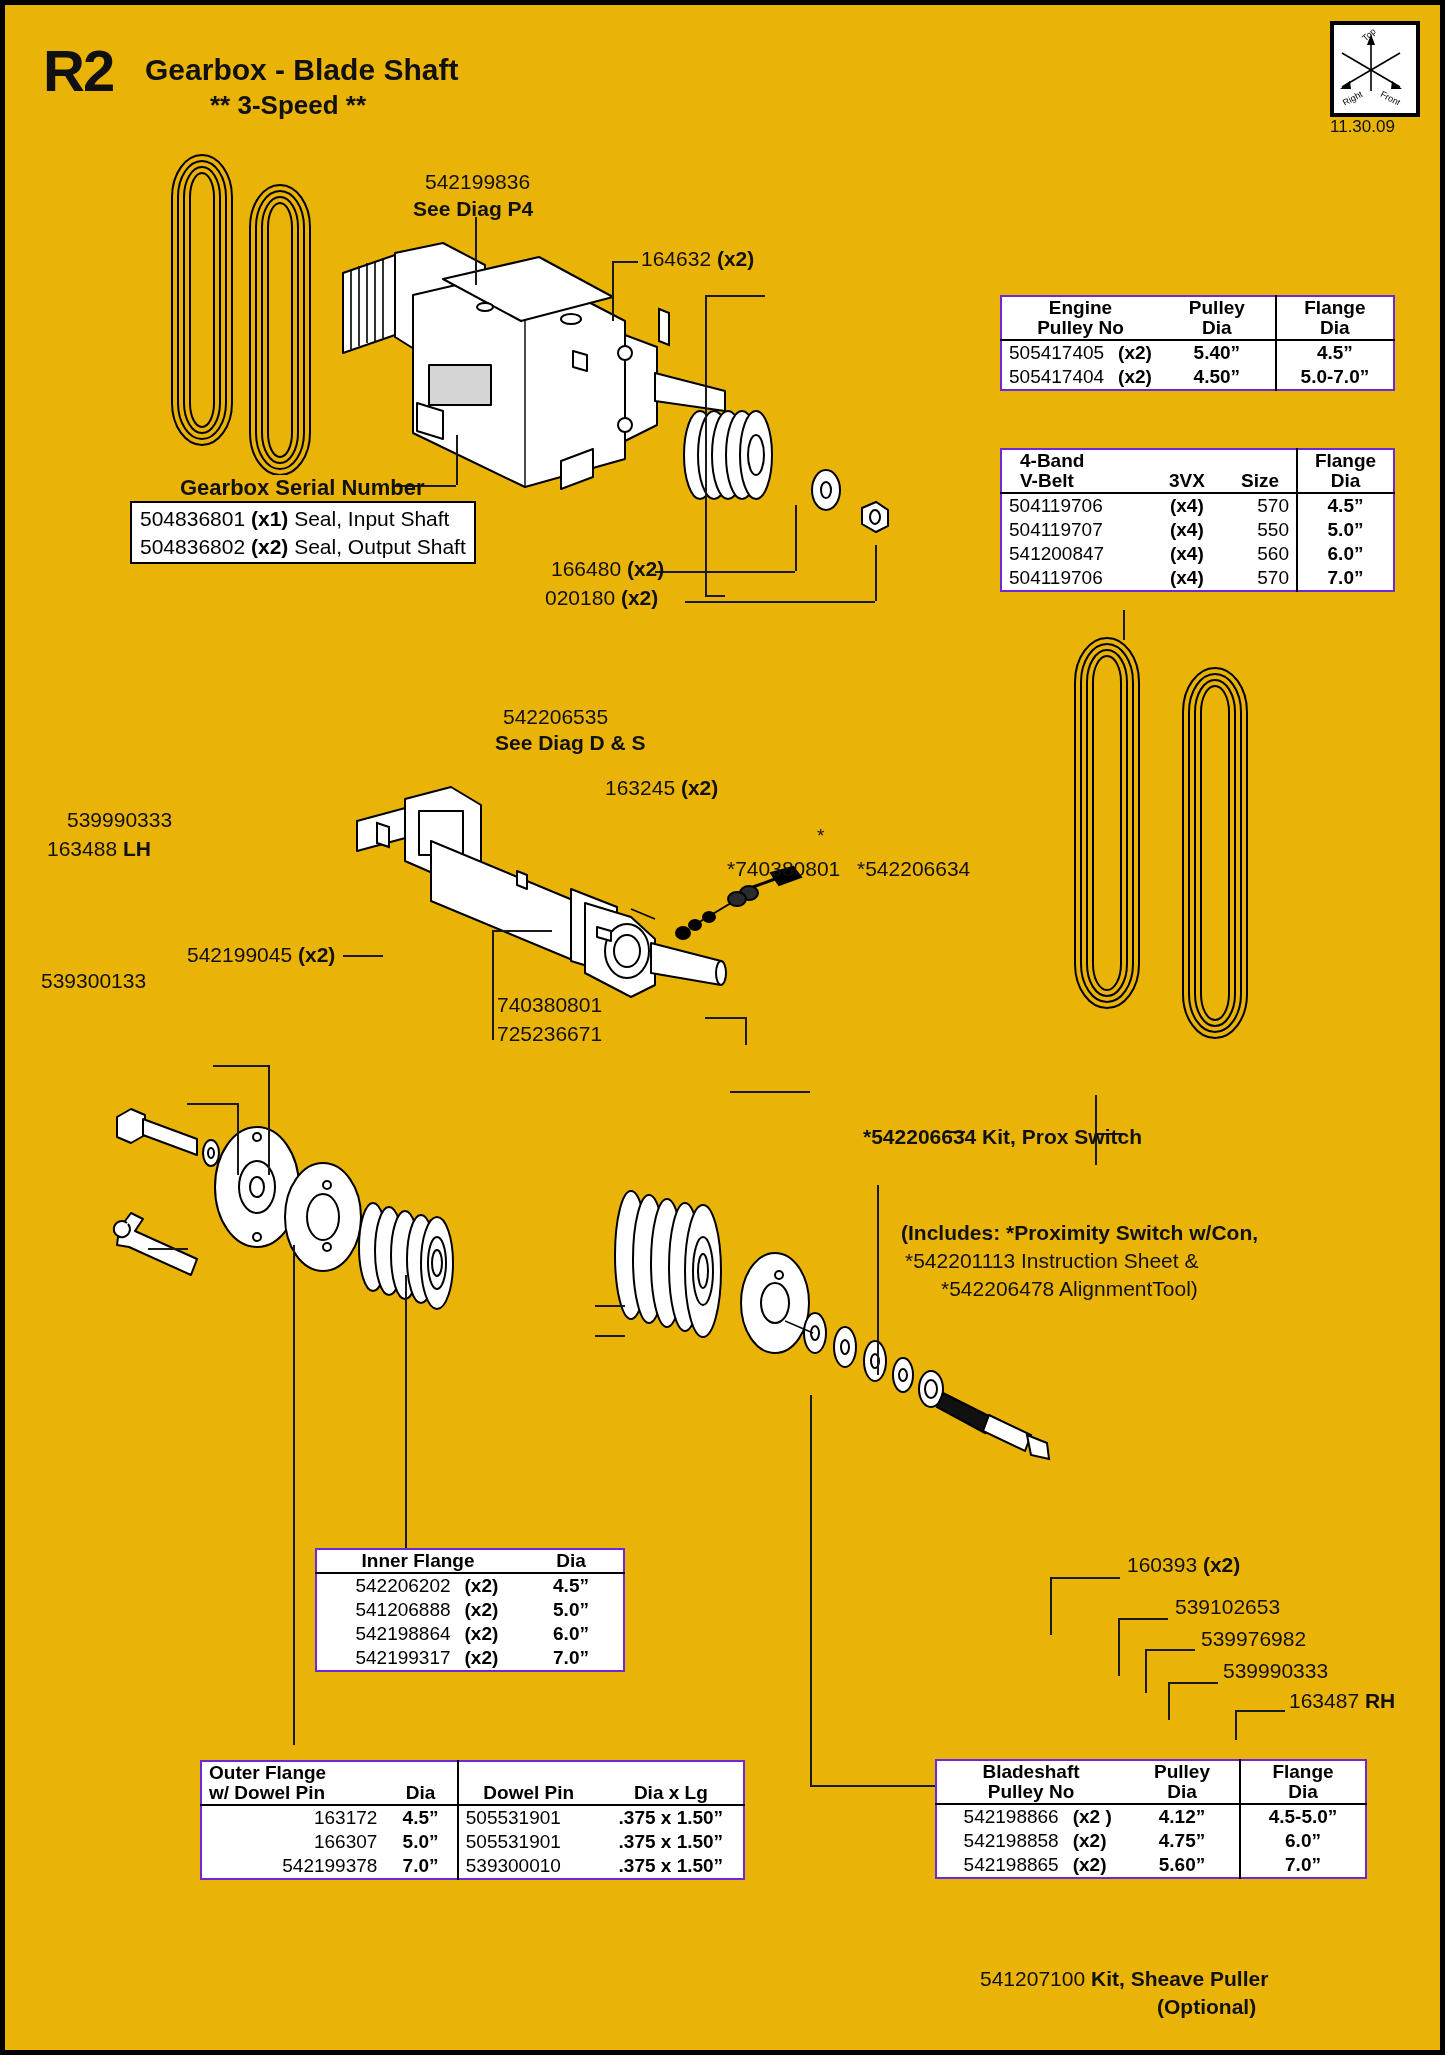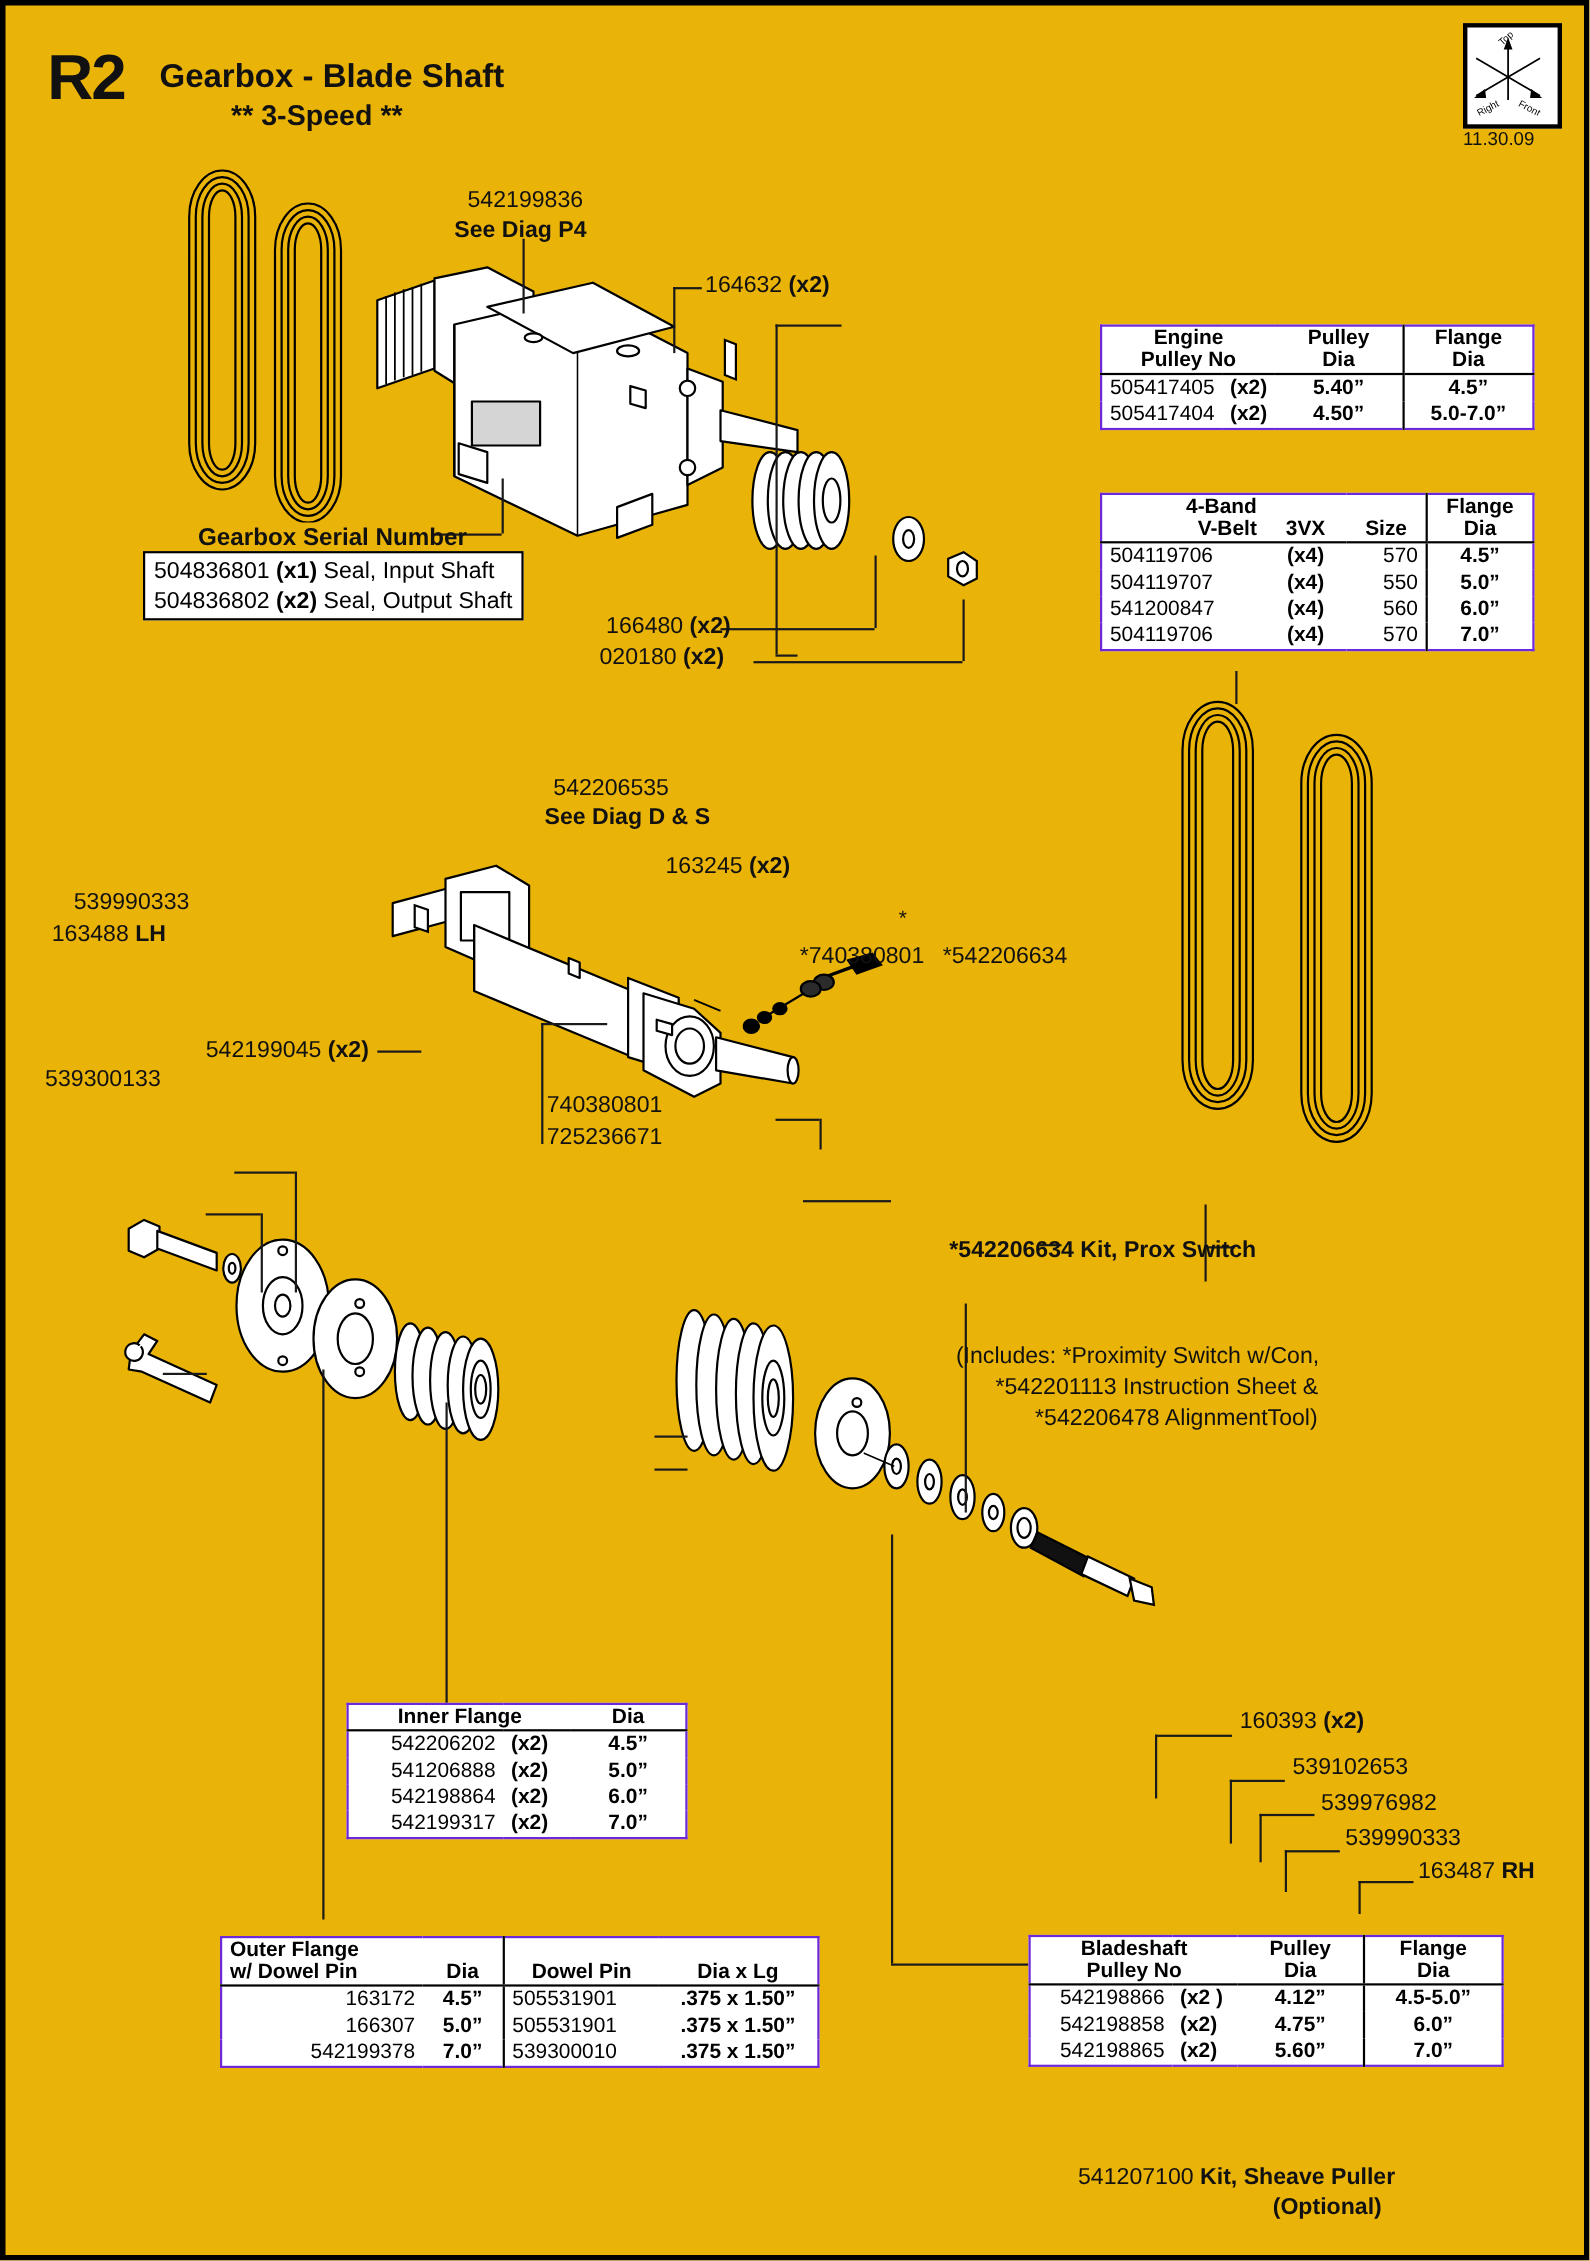--- a/index.html
+++ b/index.html
@@ -363,21 +363,21 @@
   <div class="t callout" style="left:42px;top:832px;">
     <span>163488</span>
     <span class="b">LH</span>
   </div>
   <div class="t callout" style="left:36px;top:964px;">539300133</div>
 
   <div class="t callout" style="left:492px;top:988px;">740380801</div>
   <div class="t callout" style="left:492px;top:1017px;">725236671</div>
 
   <div class="t callout" style="left:858px;top:1120px;font-weight:bold;">*542206634 Kit, Prox Switch</div>
-  <div class="t callout" style="left:864px;top:1216px;">(Includes: *Proximity Switch w/Con,</div>
+  <div class="t callout" style="left:896px;top:1216px;font-weight:bold;">(Includes: *Proximity Switch w/Con,</div>
   <div class="t callout" style="left:900px;top:1244px;">*542201113 Instruction Sheet &amp;</div>
   <div class="t callout" style="left:904px;top:1272px;margin-left:32px;">*542206478 AlignmentTool)</div>
 
   <div class="t callout" style="left:1122px;top:1548px;">
     <span>160393</span>
     <span class="b">(x2)</span>
   </div>
   <div class="t callout" style="left:1170px;top:1590px;">539102653</div>
   <div class="t callout" style="left:1196px;top:1622px;">539976982</div>
   <div class="t callout" style="left:1218px;top:1654px;">539990333</div>
@@ -413,21 +413,21 @@
       <td class="qty">(x2)</td>
       <td class="bld">4.50”</td>
       <td class="bld vline">5.0-7.0”</td>
     </tr>
   </tbody>
     </table>
 
   <table class="dt boxed" style="left:995px;top:443px;width:395px;">
     <tbody>
         <tr class="hdr">
-      <td colspan="1" style="width:150px;text-align:right;padding-left:18px;margin-top:44px;">
+      <td colspan="1" style="width:150px;text-align:left;padding-left:18px;margin-top:44px;">
         <div>4-Band</div>
         <div>V-Belt</div>
       </td>
       <td style="width:78px;vertical-align:bottom;">
         <div>3VX</div>
       </td>
       <td style="width:72px;vertical-align:bottom;">
         <div>Size</div>
       </td>
       <td class="vline" style="width:95px;">

